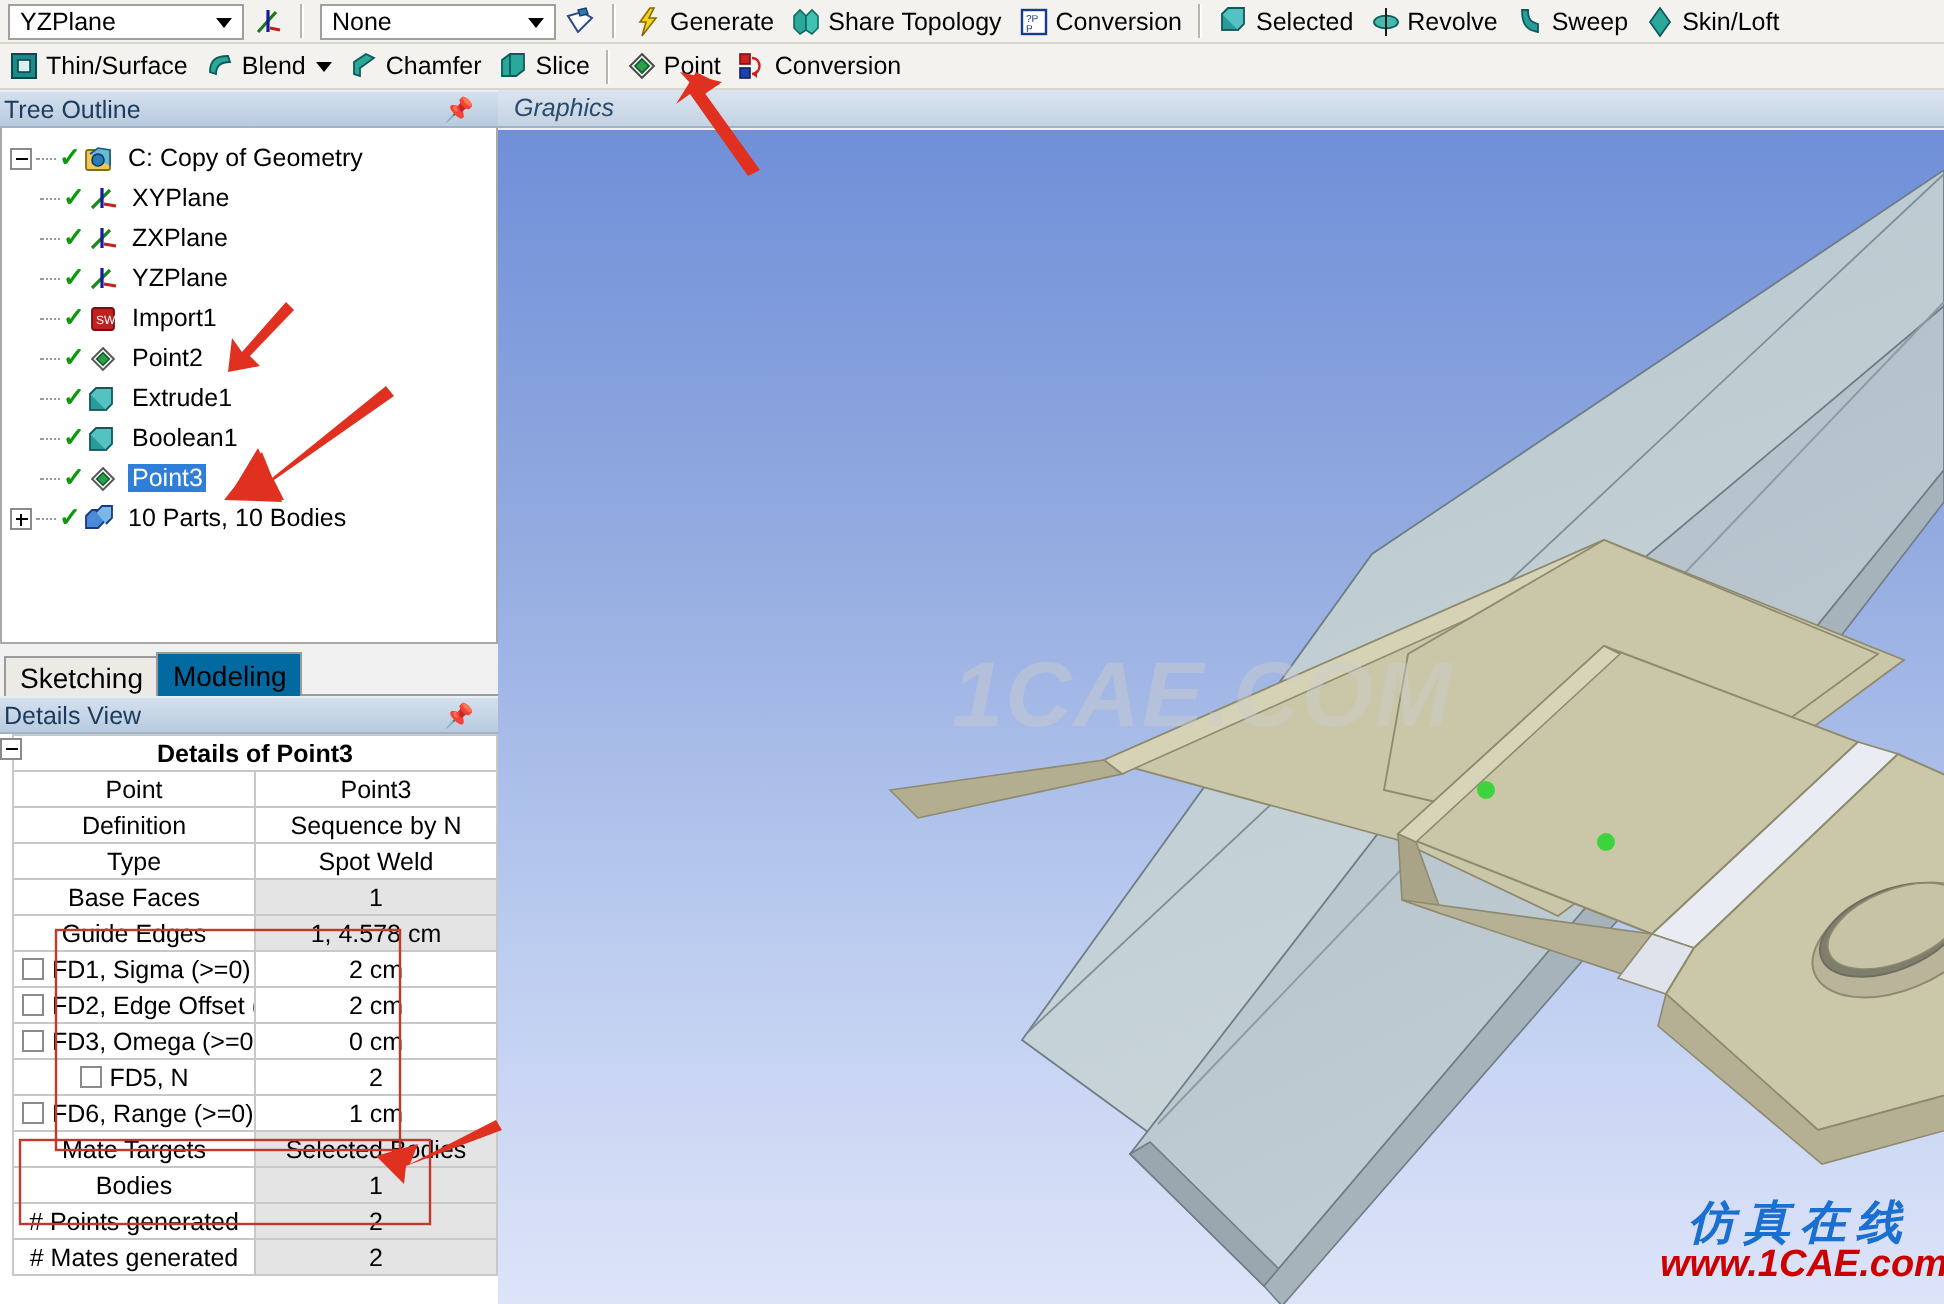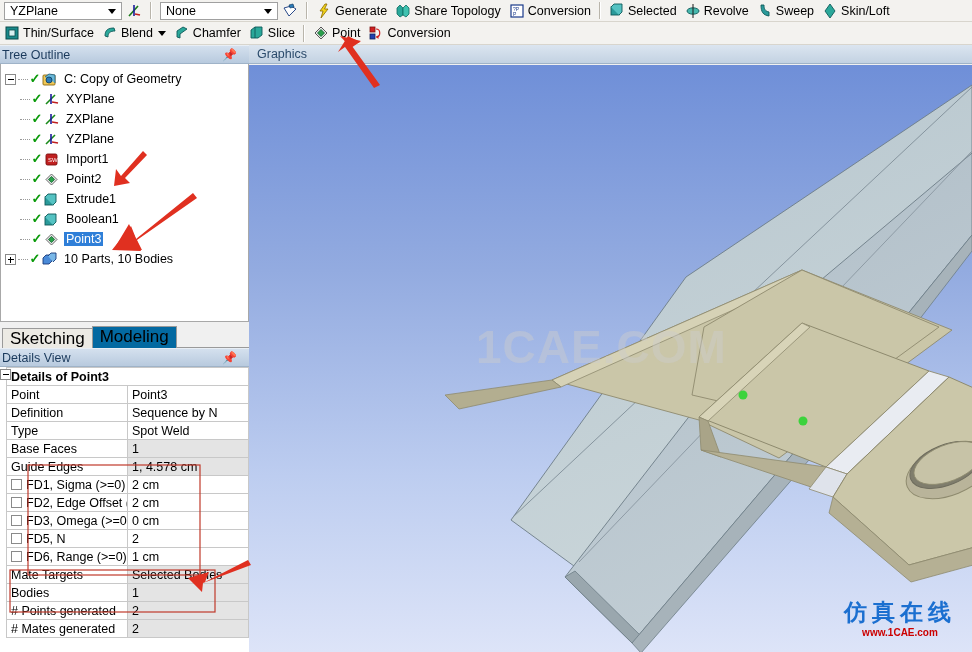--- a/index.html
+++ b/index.html
@@ -130,40 +130,40 @@
   
   #tab-strip {
     position: absolute; left: 0; top: 277px;
     width: 249px; height: 26px;
     background: #f0f0f0;
     display: flex; align-items: flex-end;
     padding-left: 2px;
   }
   .vtab {
     height: 20px; padding: 0 7px;
-    display: flex; 
-    font-size: 17px;
+    display: flex; align-items: center;
+    font-size: 14px;
     border: 1px solid #9a9a9a;
     border-bottom: none;
     background: #eceae4;
     margin-right: -1px;
     margin-top: 20px;
   }
   .vtab.active { background: #0369a1; height: 22px; }
   .tabfill { flex: 1; border-bottom: 1px solid #9a9a9a; height: 1px; }
 
   
   #details-wrap { position: absolute; left: 0; top: 303px; width: 249px; height: 304px; }
   #details-body {
     position: absolute; left: 0; top: 19px;
     width: 249px; height: 285px;
     background: #fff;
     overflow: hidden;
   }
-  table.details { border-collapse: collapse; width: 243px; margin-left: 6px; table-layout: fixed; }
+  table.details { border-collapse: collapse; width: 243px; margin-left: 6px; table-layout: fixed; text-align: center; }
   table.details td {
     border: 1px solid #c8c8c8;
     height: 18px;
     font-size: 12.5px;
     padding: 0 4px;
     white-space: nowrap;
     overflow: hidden;
   }
   td.grp {
     font-weight: bold; background: #ffffff; border-left: none;
@@ -176,21 +176,21 @@
     border: 1px solid #8a8a8a; background: #fff;
     vertical-align: -1px; margin-right: 4px;
   }
   .grp-exp {
     position: absolute; left: 0px; top: 1px;
     width: 11px; height: 11px; border: 1px solid #8a8a8a; background:#fff;
   }
   .grp-exp::before { content:""; position:absolute; left:2px; top:4px; width:6px; height:1px; background:#000; }
 
   
-  #graphics-col { position: absolute; left: 249px; top: 45px; width: 723px; height: 607px; }
+  #graphics-col { position: absolute; left: 249px; top: 45px; width: 723px; height: 607px; font-style: italic; }
   #graphics-header {
     height: 19px;
     background: linear-gradient(to bottom, #dbe5f0 0%, #c3d2e2 100%);
     border-bottom: 1px solid #9fb3c8;
     display: flex; align-items: center;
     color: #2b4b6b; padding-left: 8px; font-size: 12.5px;
   }
   #canvas3d {
     position: absolute; left: 0; top: 20px;
     width: 723px; height: 587px;
@@ -212,21 +212,21 @@
     width: 140px; height: 52px;
     text-align: center;
     pointer-events: none;
   }
   #wm-cn {
     font-size: 23px; color: #1b6fd0; font-weight: bold;
     letter-spacing: 5px; font-family: "DejaVu Sans", sans-serif;
     line-height: 24px;
   }
   #wm-url {
-    font-size: 10px; color: #cc0000; font-weight: bold;
+    font-size: 19px; color: #cc0000; font-weight: bold;
     font-family: "Liberation Sans", sans-serif; line-height: 18px;
   }
 
   
   .anno { position: absolute; pointer-events: none; }
 </style>
 </head>
 <body>
 
 <div id="app">

